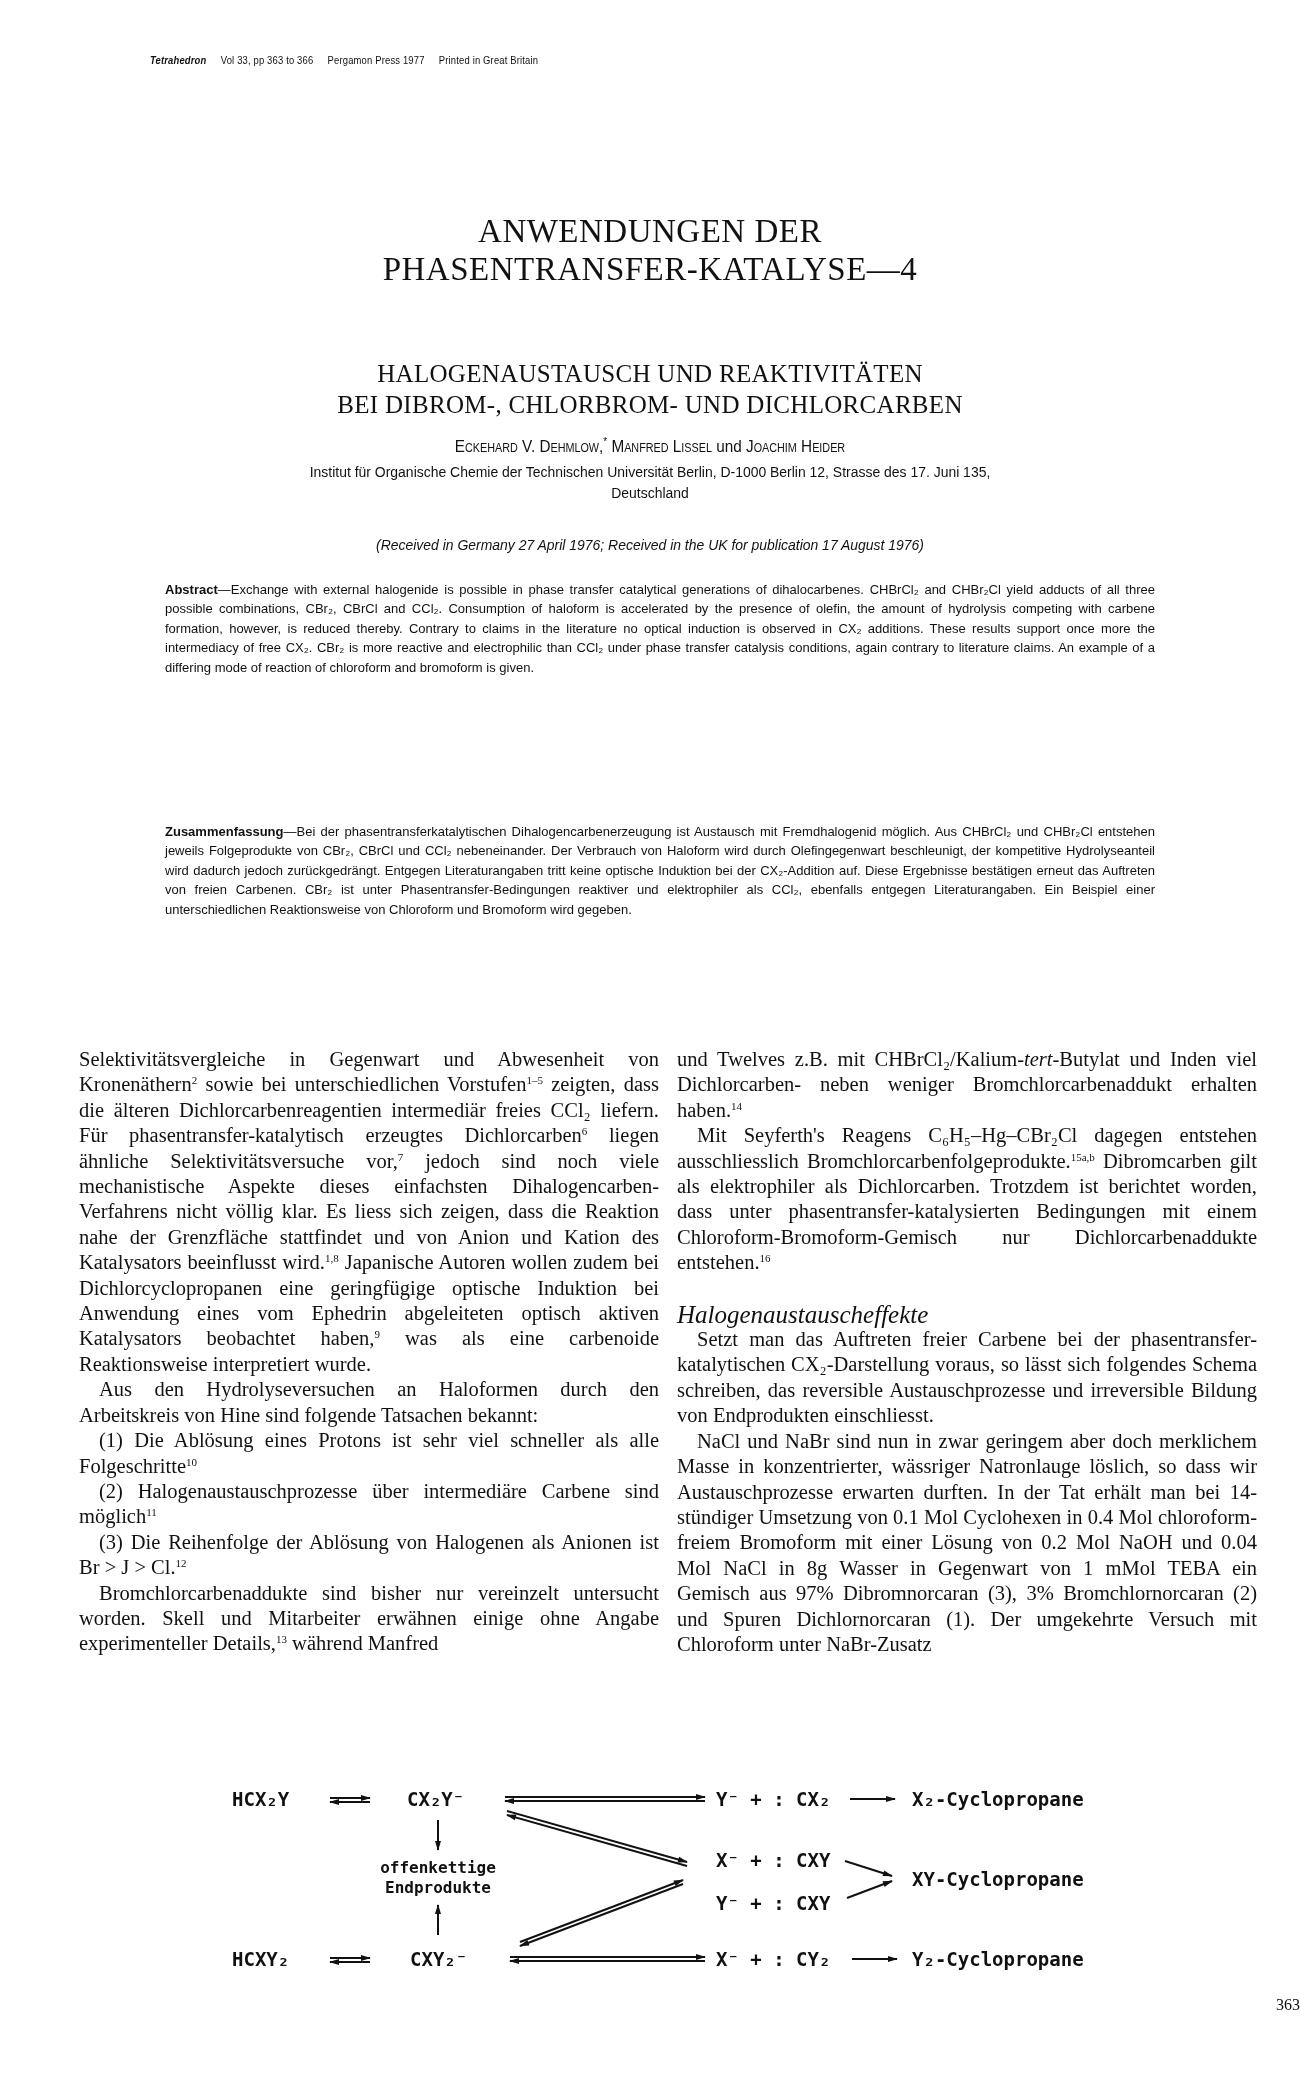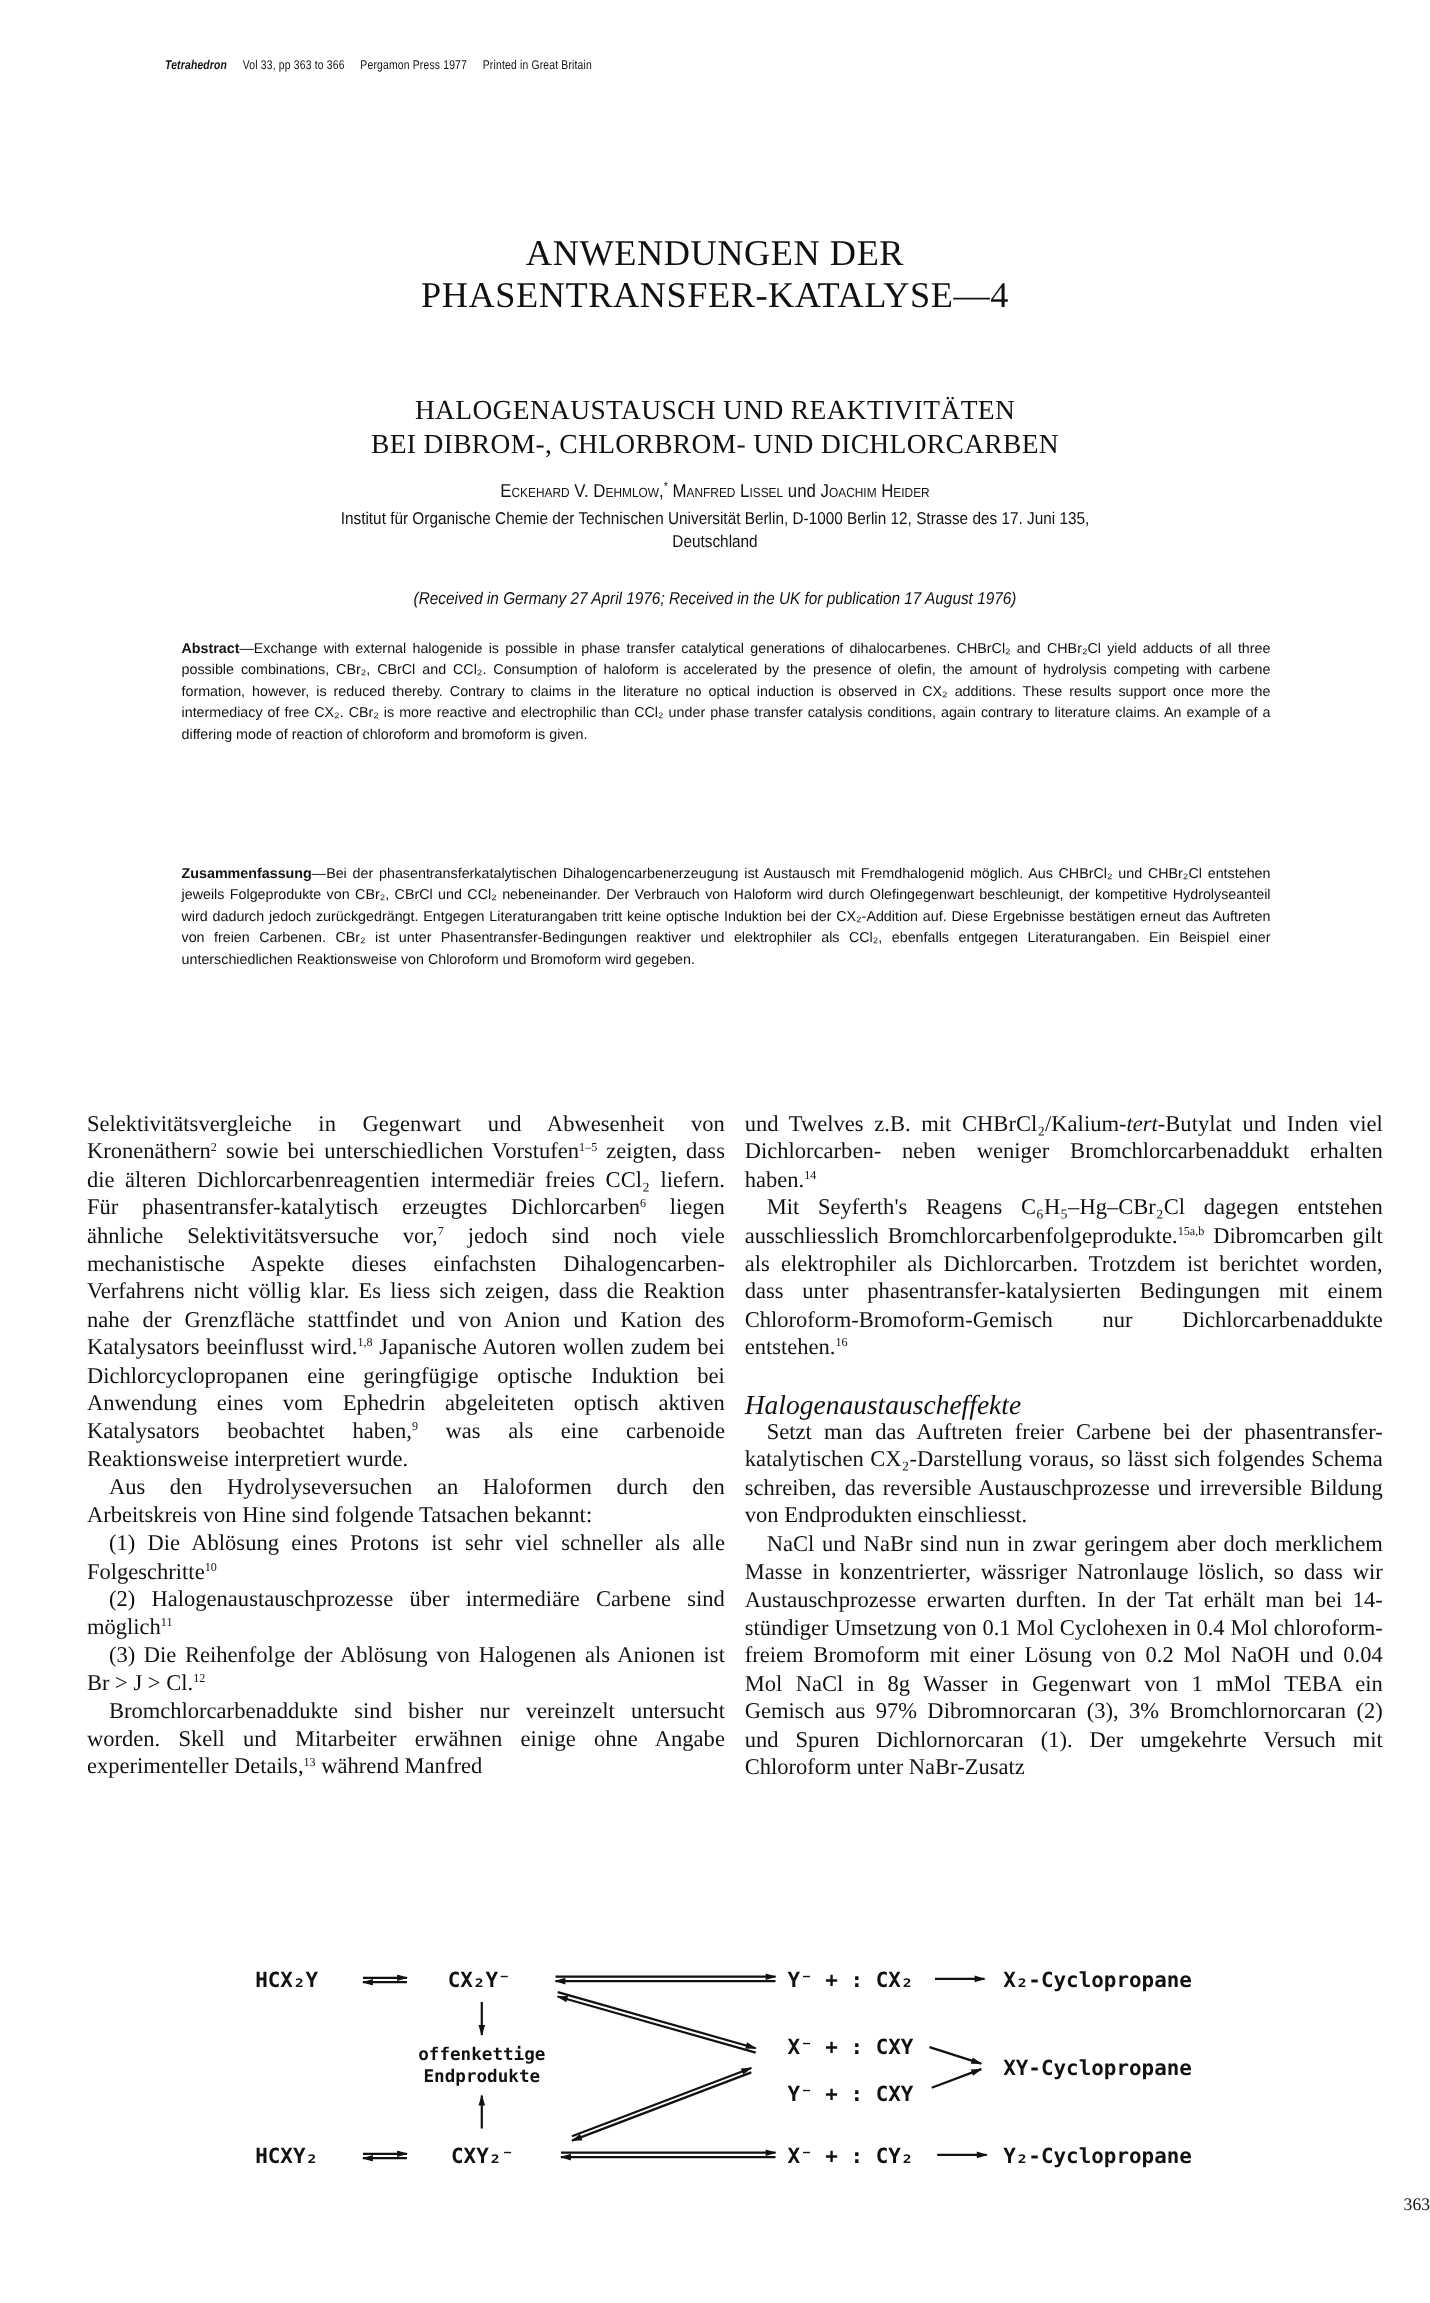--- a/index.html
+++ b/index.html
@@ -12,28 +12,28 @@
 
   .center-block { left: 0; width: 1300px; text-align: center; }
   #title { top: 212px; font-size: 33px; line-height: 38px; letter-spacing: 0.5px; font-family: "Liberation Serif", serif; }
   #subtitle { top: 330px; font-size: 25px; line-height: 31px; letter-spacing: 0.3px; font-family: "Liberation Serif", serif; margin-top: 28px; }
   #authors { top: 437px; font-size: 17px; font-variant: small-caps; font-family: "Liberation Sans", sans-serif; transform: scaleX(0.9); }
   #affiliation { top: 461px; font-size: 15.5px; line-height: 21px; font-family: "Liberation Sans", sans-serif; transform: scaleX(0.9); }
   #received { top: 536px; font-size: 15.5px; font-style: italic; font-family: "Liberation Sans", sans-serif; transform: scaleX(0.9); }
 
   .abstract { left: 165px; width: 990px; font-size: 13px; line-height: 19.4px; text-align: justify; font-family: "Liberation Sans", sans-serif; }
   #abstract-en { top: 580px; }
-  #abstract-de { top: 784px; }
+  #abstract-de { top: 822px; }
   .abstract .lead { font-weight: bold; }
 
   .col { top: 1010px; width: 580px; font-size: 20.5px; line-height: 25.4px; text-align: justify; font-family: "Liberation Serif", serif; }
   #col-left { left: 79px; }
   #col-right { left: 677px; }
   .col p { margin: 0; text-indent: 20px; }
-  .col p.noindent { text-indent: 0; }
+  .col p.noindent { text-indent: 0; margin-top: 37px; }
   .col h3 { margin: 26px 0 0 0; font-size: 25px; font-style: italic; font-weight: normal; }
   sup { font-size: 11px; line-height: 0; vertical-align: 7px; }
 
   #scheme { left: 0; top: 0; width: 1300px; height: 2094px; pointer-events: none; }
   #scheme text { font-family: "DejaVu Sans Mono", "Liberation Mono", monospace; font-weight: bold; fill: #111; }
   #page-number { left: 0; width: 1300px; top: 1996px; text-align: right; font-size: 16px; font-family: "Liberation Serif", serif; }
 </style>
 </head>
 <body>
 

